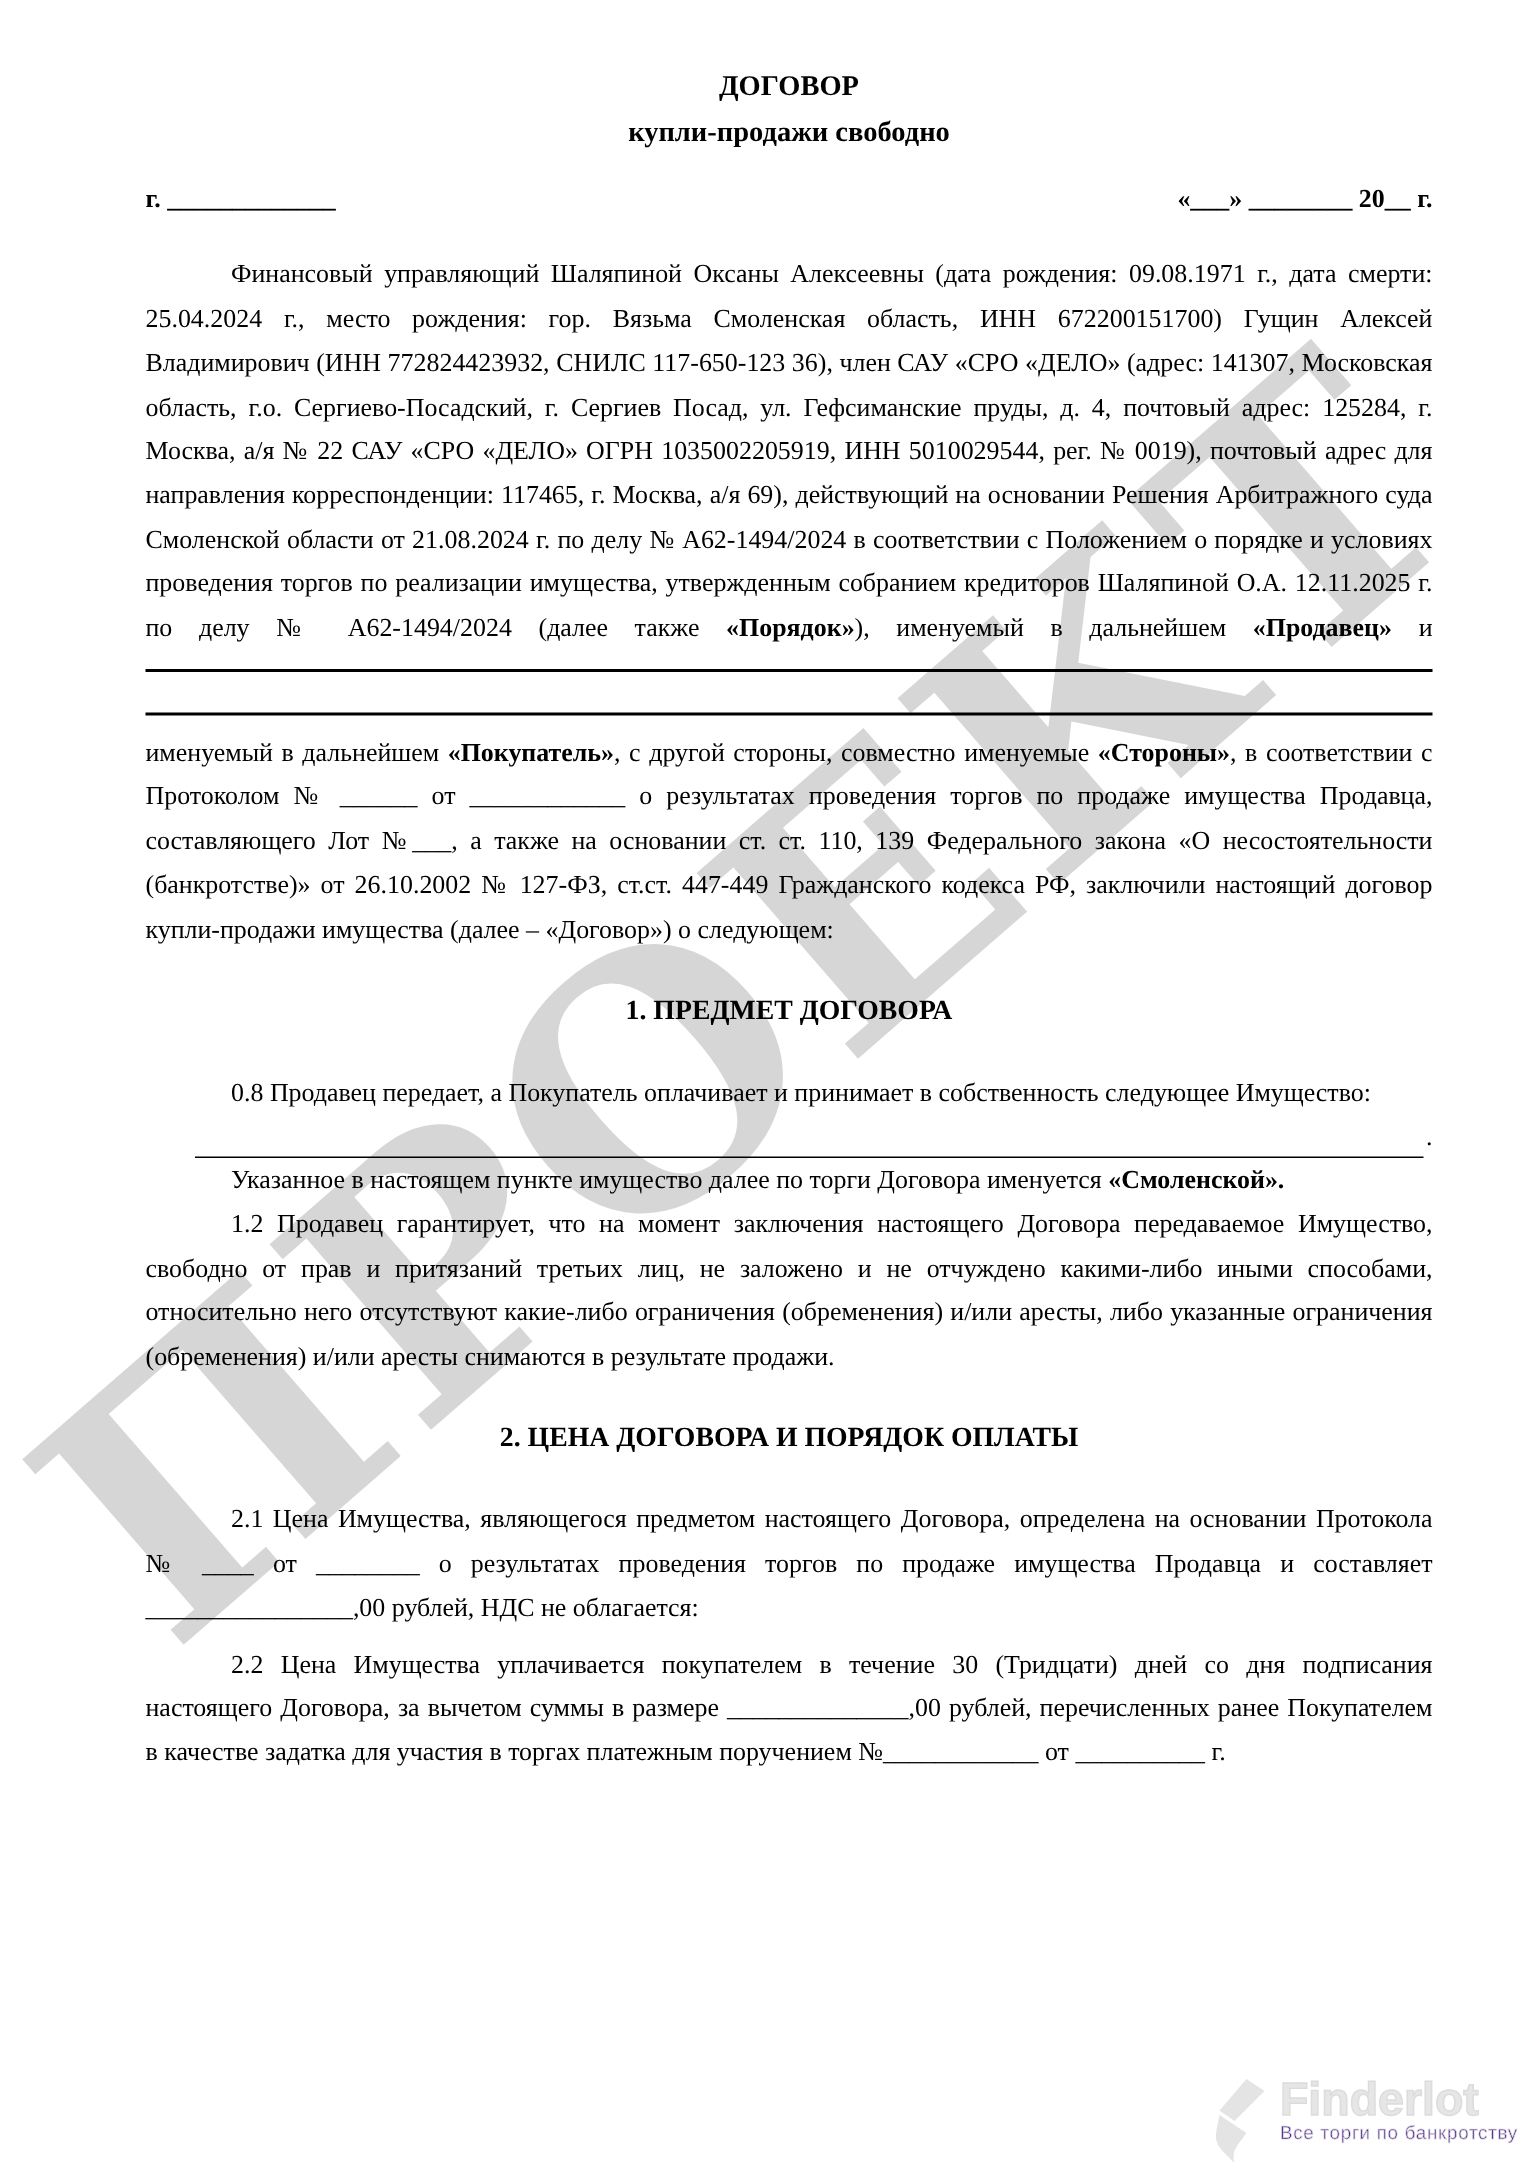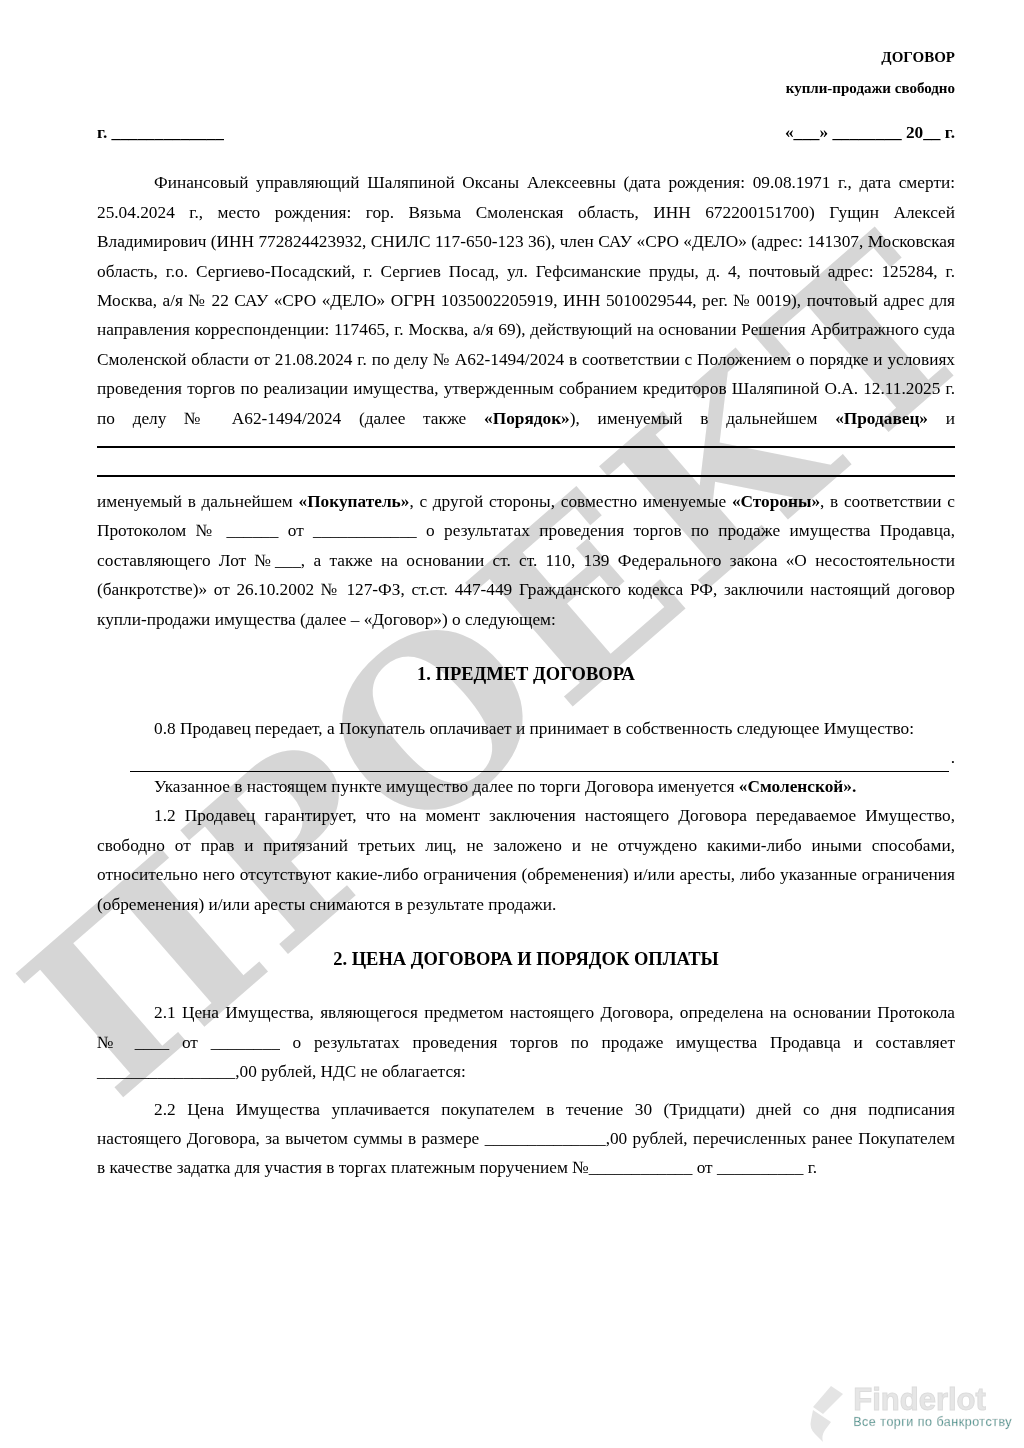--- a/index.html
+++ b/index.html
@@ -27,21 +27,21 @@
     user-select:none;
   }
   .content{
     position:absolute;
     left:97px;top:42px;
     width:858px;
     z-index:1;
     font-size:17.3px;
     line-height:29.4px;
   }
-  .doc-title{ text-align:right;font-weight:bold;font-size:15px;line-height:31px; }
+  .doc-title{ text-align:center;font-weight:bold;font-size:19px;line-height:31px; }
   .date-row{
     margin-top:14px;
     display:flex;justify-content:space-between;
     font-weight:bold;
   }
   .para{
     text-align:justify;
     text-indent:57px;
     font-family:Liberation Serif, serif;
   }
@@ -77,21 +77,21 @@
   .finderlot .txt{ display:flex;flex-direction:column; }
   .finderlot .brand{
     font-family:"Liberation Sans","DejaVu Sans",sans-serif;
     font-weight:bold;font-size:31px;line-height:31px;
     color:#e6e6e6;
     -webkit-text-stroke:1px #dcdcdc;
   }
   .finderlot .tagline{
     font-family:"Liberation Sans","DejaVu Sans",sans-serif;
     font-size:12.5px;line-height:15px;
-    color:#0f766e;
+    color:#4c1d95;
     -webkit-text-stroke:.5px #dadada;
     letter-spacing:.5px;
   }
 </style>
 </head>
 <body>
 
 <div class="page">
 
   <div class="draft-watermark">ПРОЕКТ</div>

